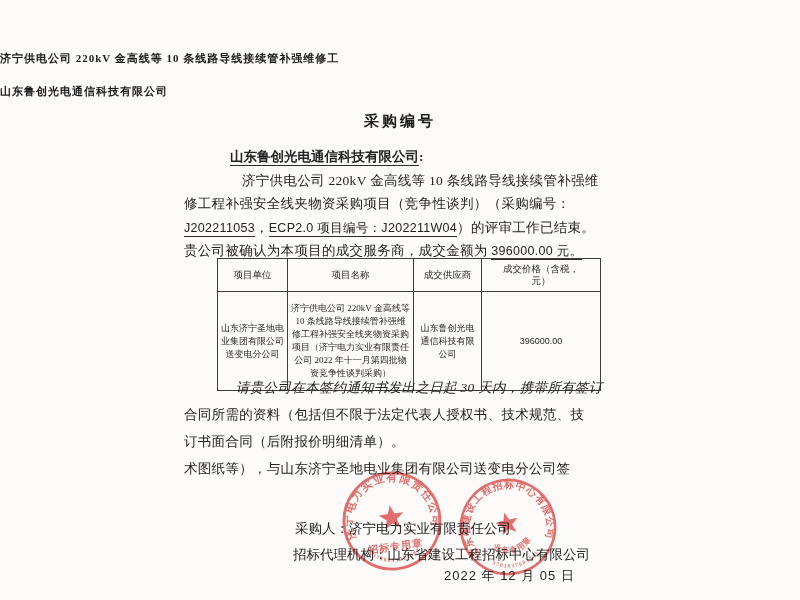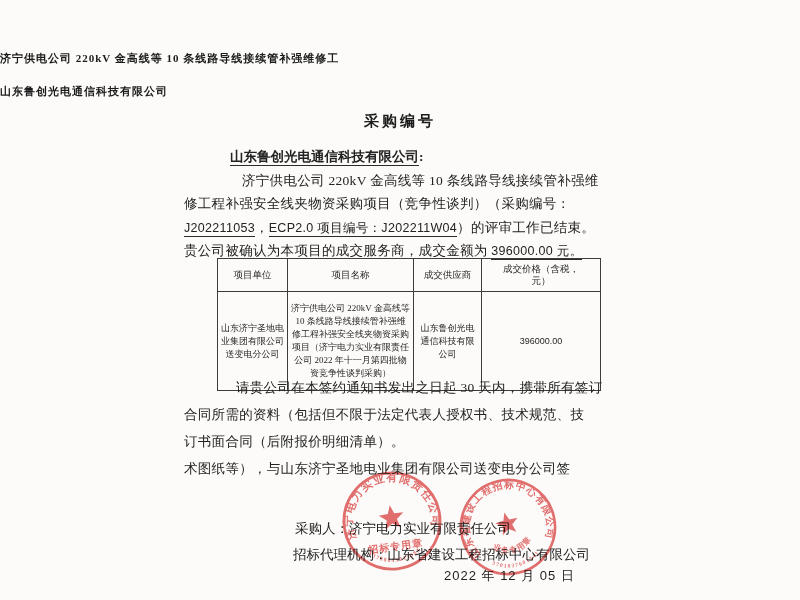--- a/index.html
+++ b/index.html
@@ -30,21 +30,21 @@
     font-size: 13.5px; font-weight: bold; white-space: nowrap; padding-left: 12px;
   }
   .u { border-bottom: 1px solid #2c2c2c; padding-bottom: 1px; }
   .para { position: absolute; left: 184px; width: 445px; font-size: 13.5px; }
   .para .line { white-space: nowrap; letter-spacing: 0.3px; }
   .p1 { top: 169px; }
   .p1 .line { height: 23.4px; line-height: 23.4px; }
   .p1 .line.first { padding-left: 58px; }
   .p2 { top: 374px; }
   .p2 .line { height: 27px; line-height: 27px; }
-  .p2 .line.first { padding-left: 52px; }
+  .p2 .line.first { padding-left: 52px; font-style: italic; }
   .num { font-family: "Liberation Sans", "DejaVu Sans", sans-serif; font-weight: 400; font-size: 12.5px; }
 
   
   table.award {
     position: absolute; top: 258px; left: 217px; width: 383px;
     border-collapse: collapse; table-layout: fixed;
   }
   table.award th, table.award td {
     border: 1px solid #3c3c3c; text-align: center; vertical-align: middle;
     font-weight: normal; color: #262626; padding: 10px 3px;

